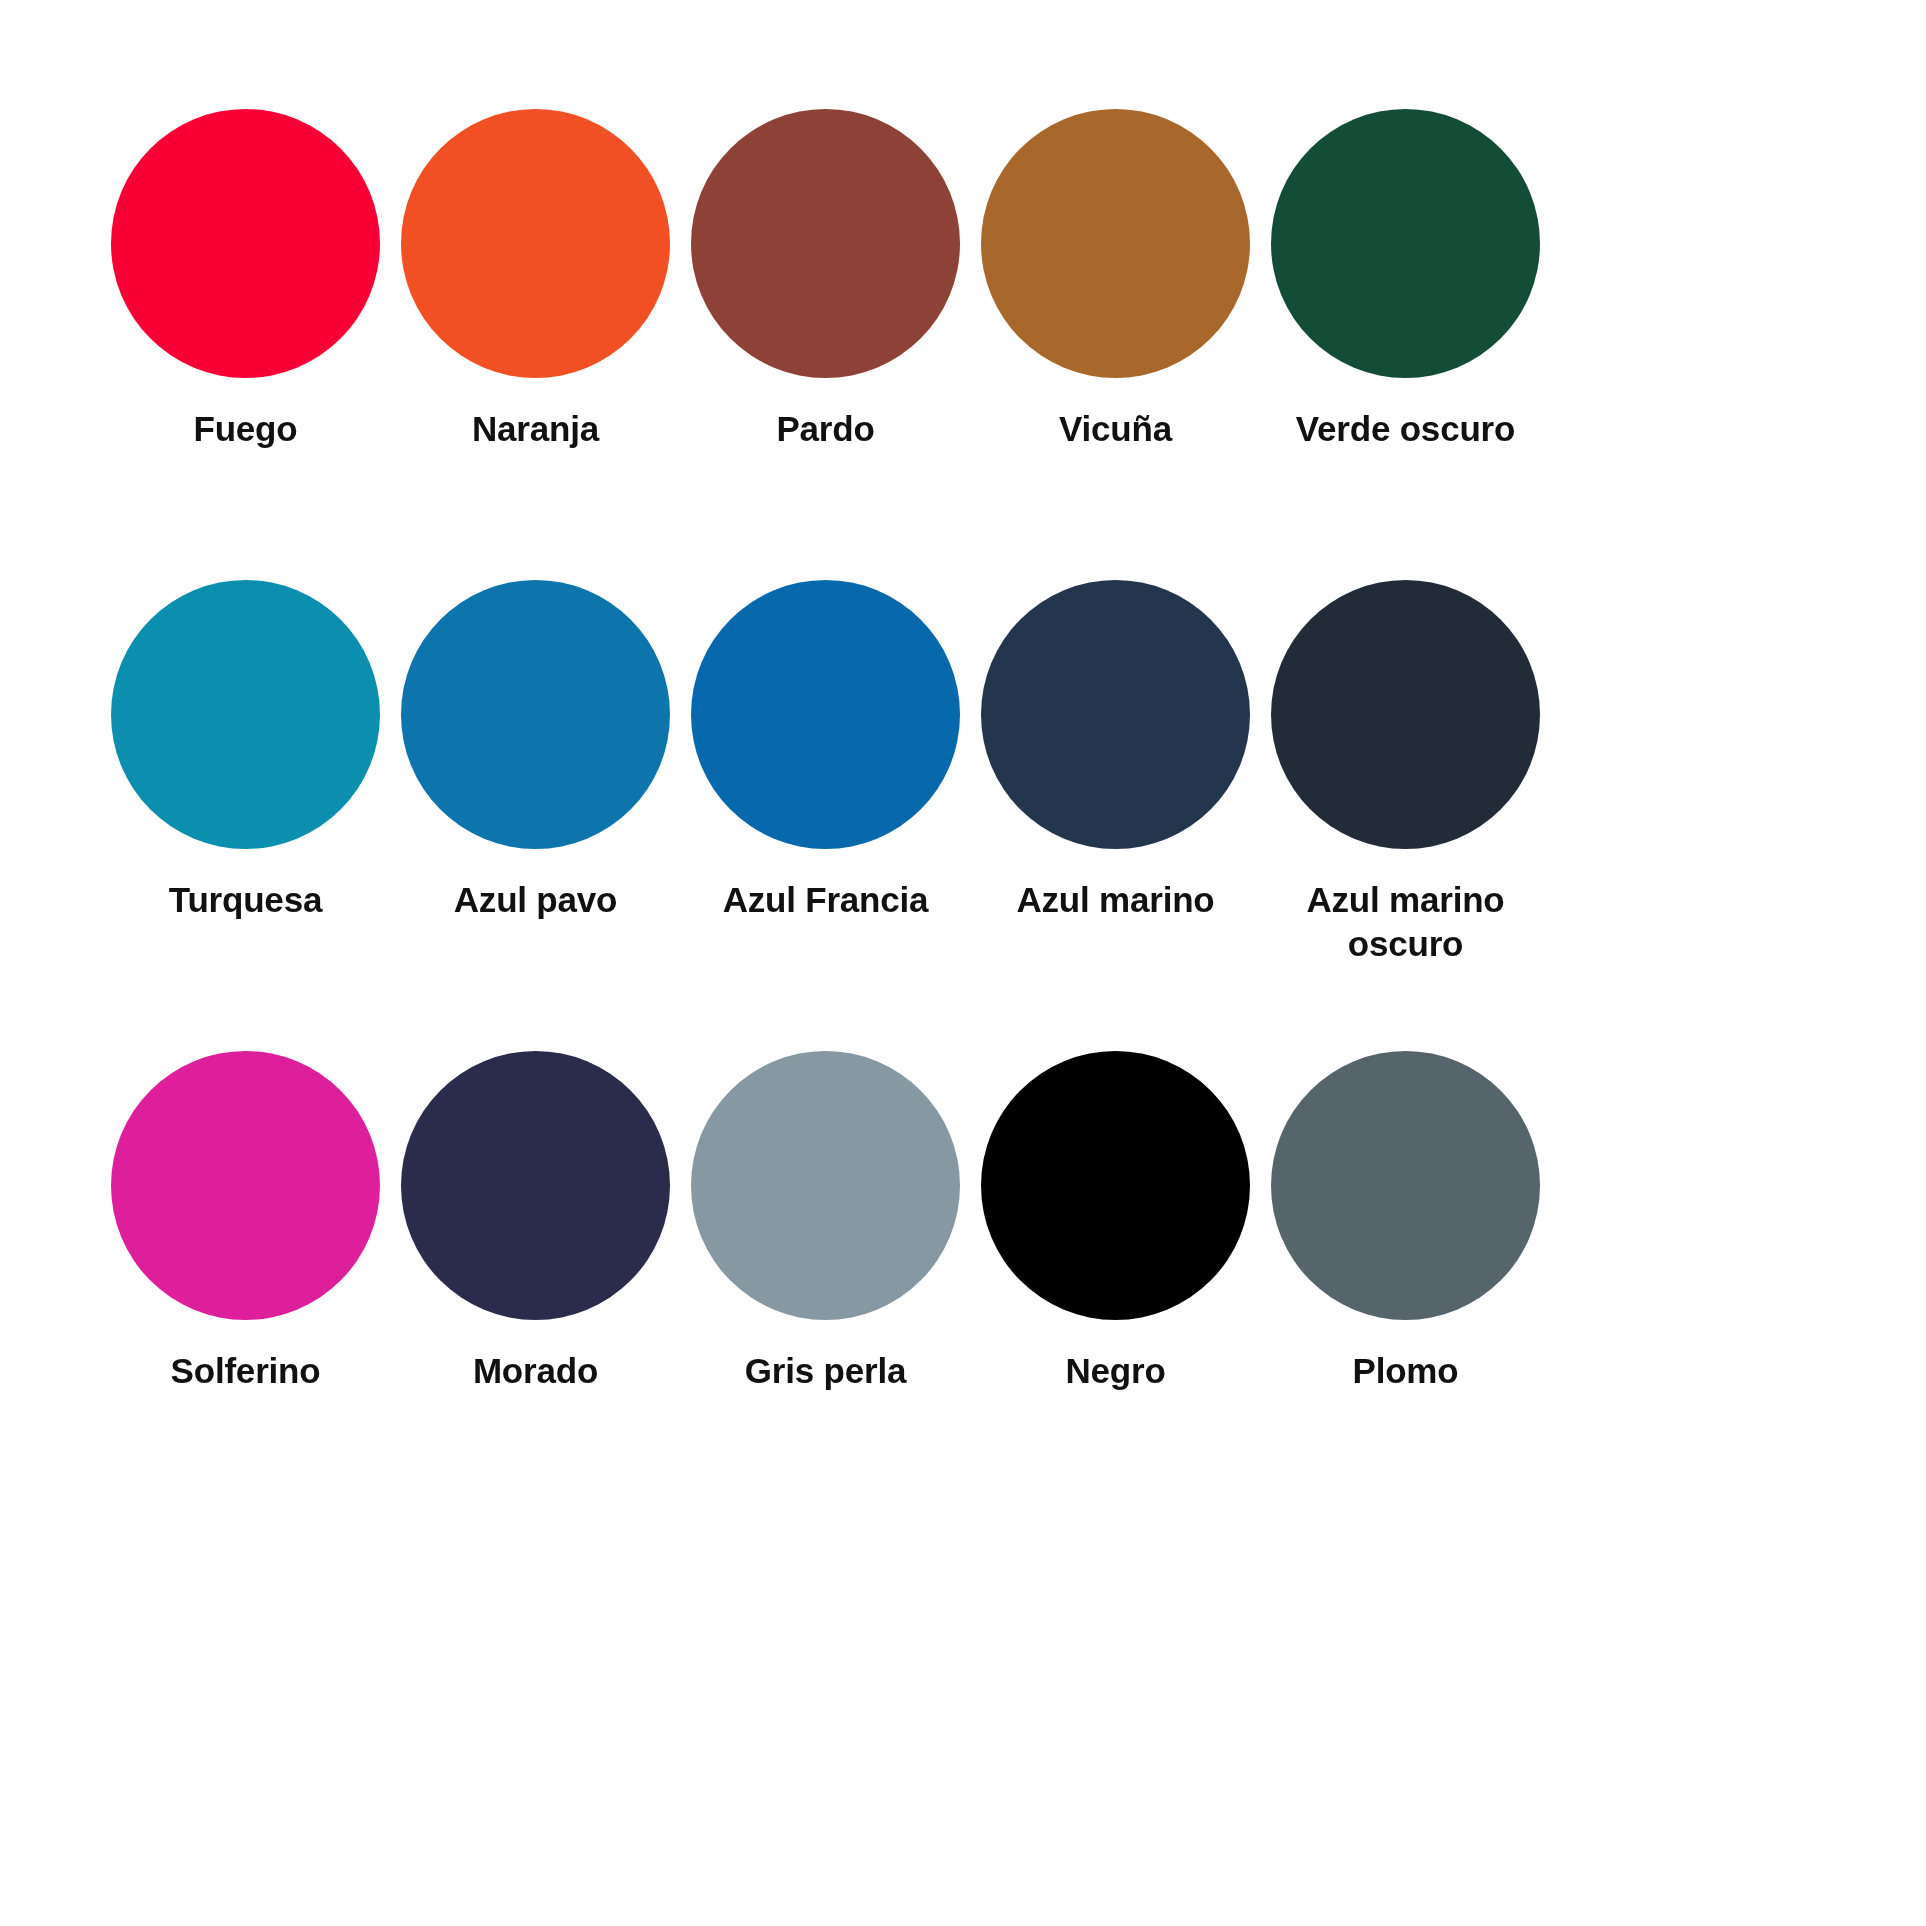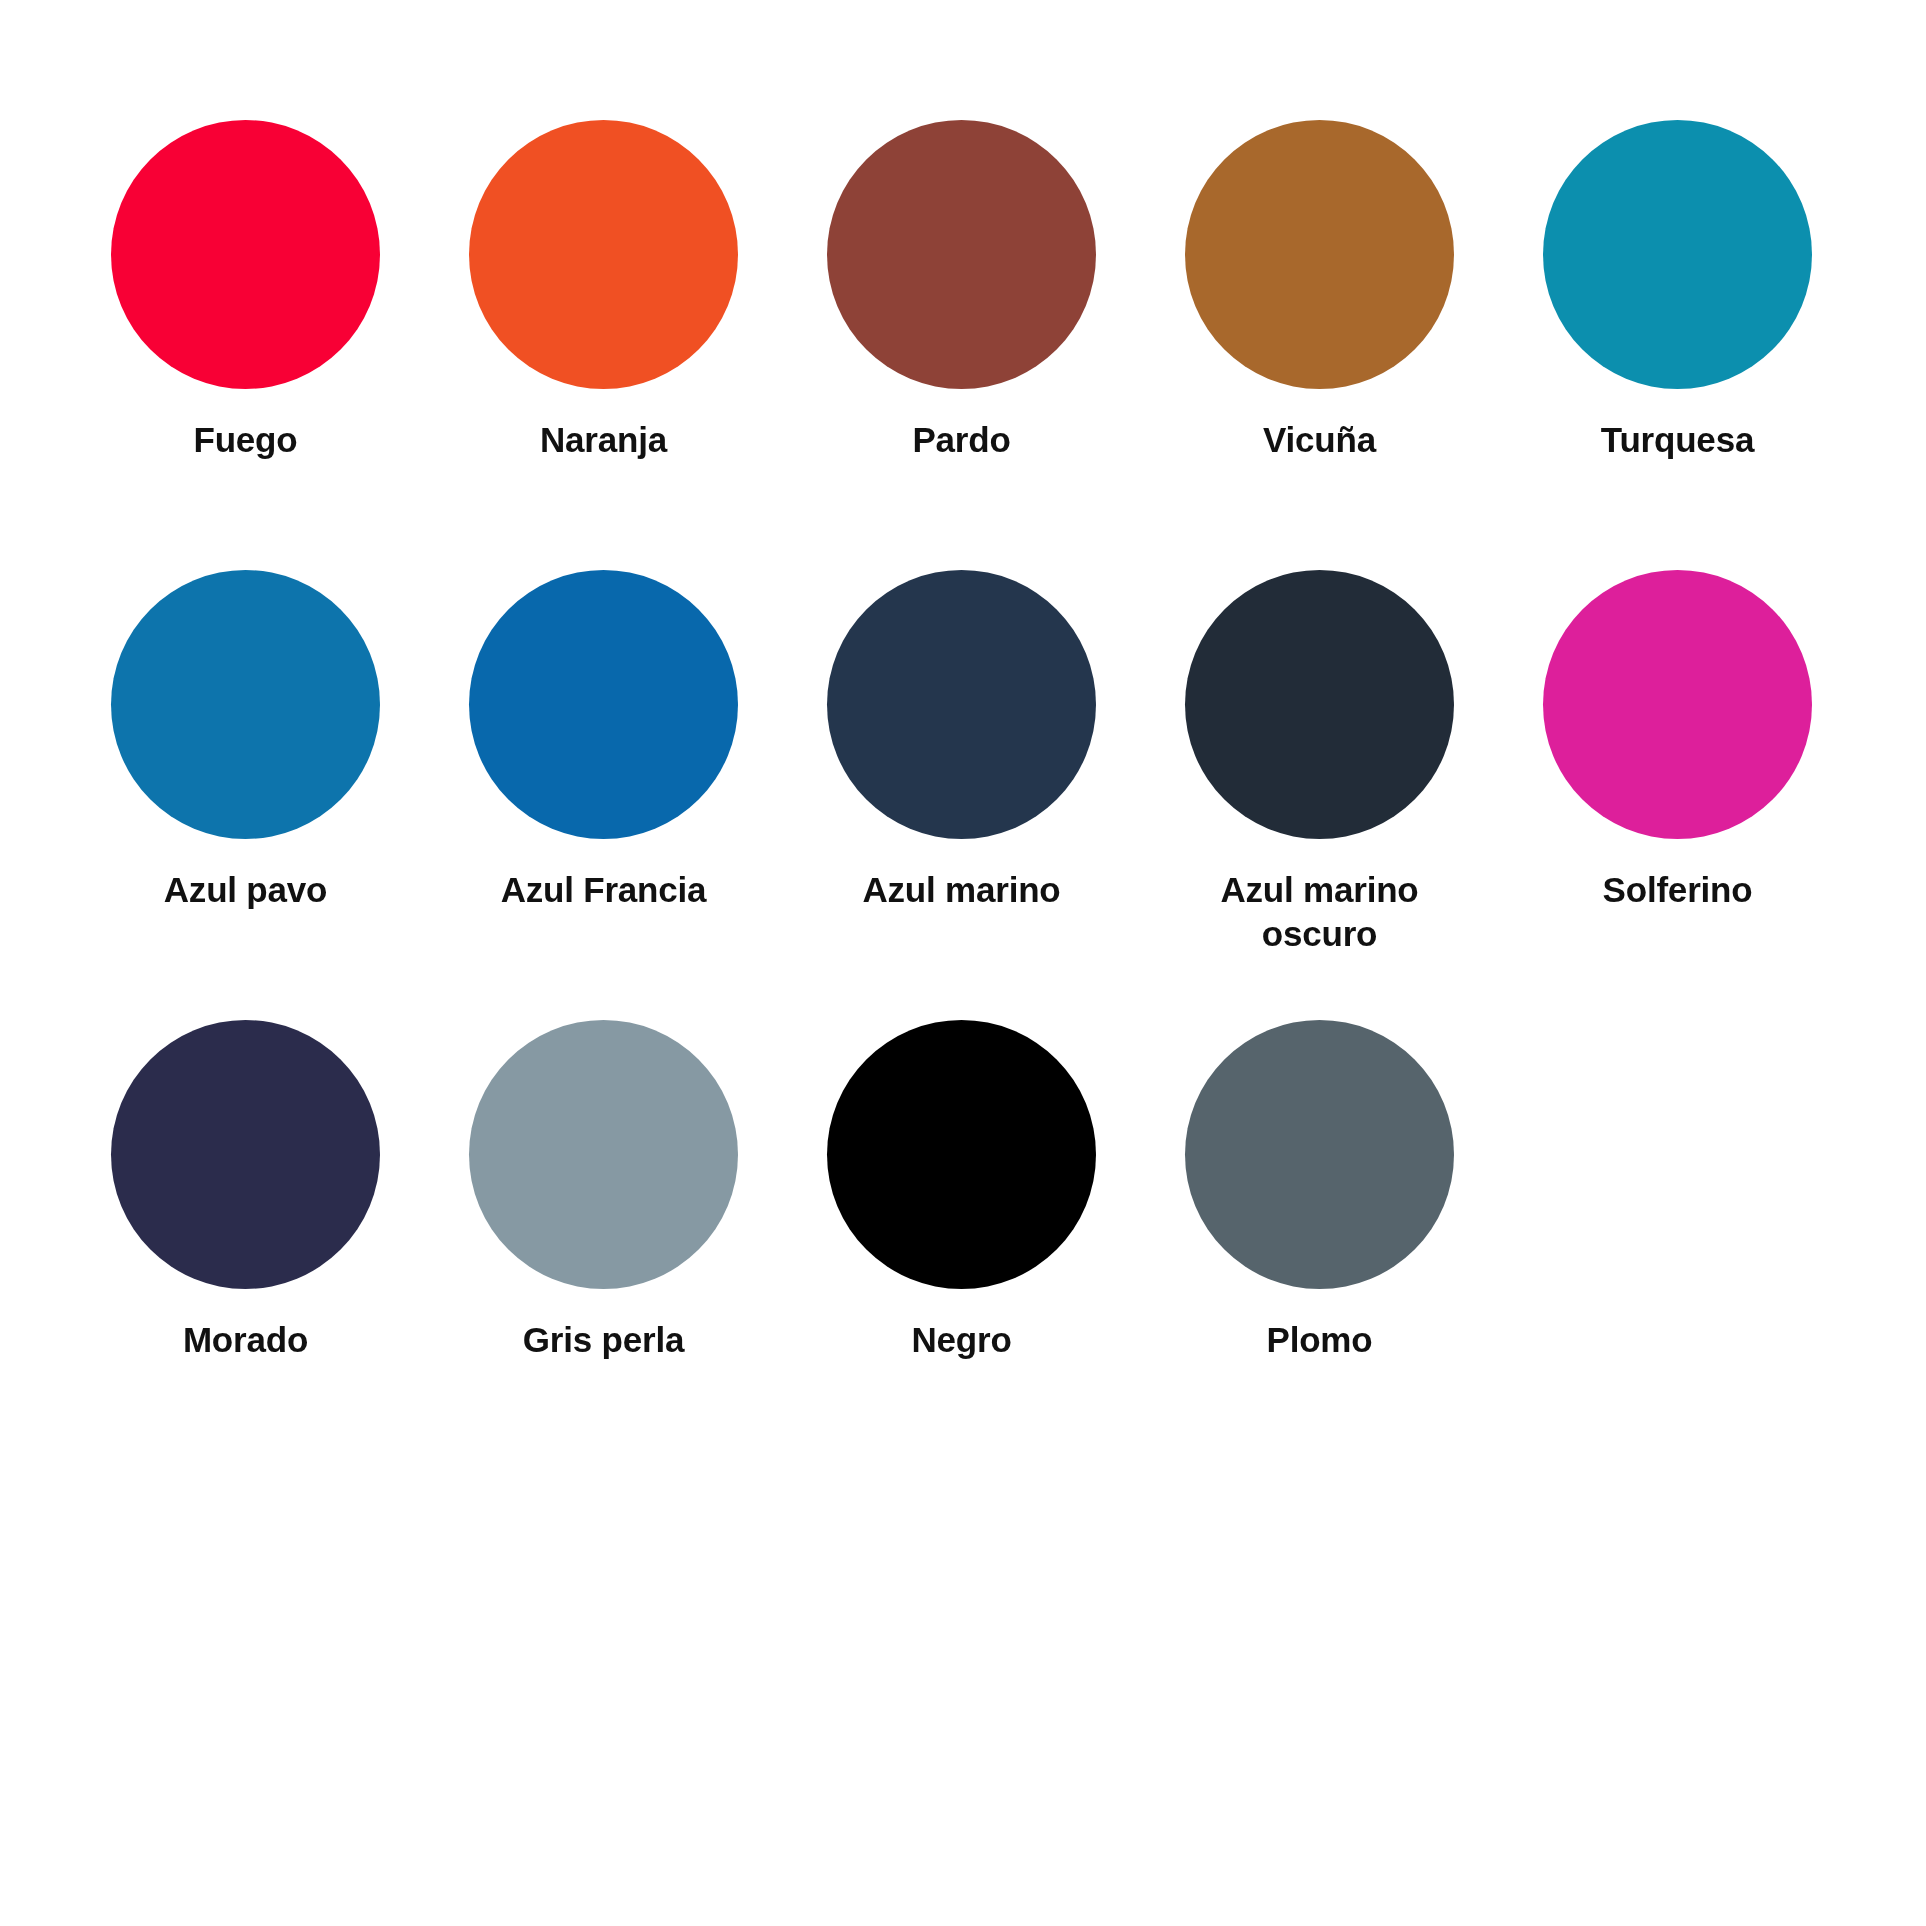--- a/index.html
+++ b/index.html
@@ -21,26 +21,27 @@
     width: 1927px;
     height: 1927px;
     background: #ffffff;
     box-sizing: border-box;
     padding: 0;
   }
 
   .swatch-grid {
     position: absolute;
     left: 111px;
-    top: 120px;
+    top: 109px;
     width: 1705px;
     display: grid;
     grid-template-columns: repeat(5, 269px);
     column-gap: 89px;
     row-gap: 0px;
+    gap: 21px;
   }
 
   .swatch-cell {
     width: 269px;
     height: 450px;
     display: flex;
     flex-direction: column;
     align-items: center;
   }
 
@@ -80,20 +81,24 @@
       </div>
       <div class="swatch-cell">
         <div class="swatch-disc" style="background: rgb(142, 66, 55);"></div>
         <div class="swatch-label">Pardo</div>
       </div>
       <div class="swatch-cell">
         <div class="swatch-disc" style="background: rgb(168, 104, 44);"></div>
         <div class="swatch-label">Vicuña</div>
       </div>
       <div class="swatch-cell">
+        <div class="swatch-disc" style="background: rgb(19, 77, 56);"></div>
+        <div class="swatch-label">Verde oscuro</div>
+      </div>
+      <div class="swatch-cell">
         <div class="swatch-disc" style="background: rgb(12, 143, 174);"></div>
         <div class="swatch-label">Turquesa</div>
       </div>
       <div class="swatch-cell">
         <div class="swatch-disc" style="background: rgb(13, 116, 172);"></div>
         <div class="swatch-label">Azul pavo</div>
       </div>
       <div class="swatch-cell">
         <div class="swatch-disc" style="background: rgb(8, 104, 172);"></div>
         <div class="swatch-label">Azul Francia</div>

